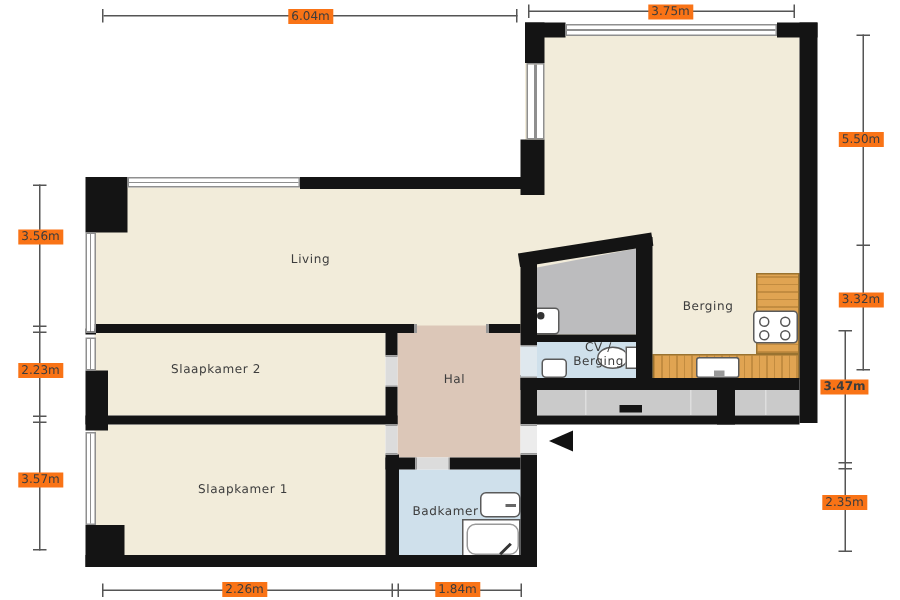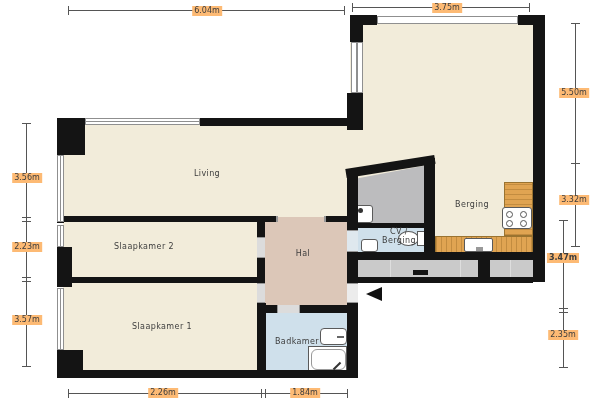--- a/index.html
+++ b/index.html
@@ -16,21 +16,21 @@
   .win-h{position:absolute;background:linear-gradient(to bottom,#fff 42%,#8f8f8f 42%,#8f8f8f 58%,#fff 58%);border:1px solid #8f8f8f;box-sizing:border-box;}
   .win-v{position:absolute;background:linear-gradient(to right,#fff 42%,#8f8f8f 42%,#8f8f8f 58%,#fff 58%);border:1px solid #8f8f8f;box-sizing:border-box;}
   .door-v{position:absolute;background:#dcdcdc;border-top:1px solid #979797;border-bottom:1px solid #979797;box-sizing:border-box;}
   .door-h{position:absolute;background:#dcdcdc;border-left:1px solid #979797;border-right:1px solid #979797;box-sizing:border-box;}
   .fixture{position:absolute;background:#fff;border:1px solid #5a5a5a;box-sizing:border-box;}
   .counter{position:absolute;background:repeating-linear-gradient(90deg,rgba(90,55,0,.22) 0 1px,transparent 1px 5px),var(--counter_wood,#e0a452);border:1px solid #9a7330;box-sizing:border-box;}
   .counter-h{background:repeating-linear-gradient(0deg,rgba(90,55,0,.22) 0 1px,transparent 1px 5px),var(--counter_wood,#e0a452);}
   .burner{position:absolute;width:7px;height:7px;border:1px solid #555;border-radius:50%;box-sizing:border-box;background:#fff;}
   .dimline{position:absolute;background:#555;}
   .tick{position:absolute;background:#555;}
-  .dimlabel{position:absolute;transform:translate(-50%,-50%);background:#fdba74;padding:0 2px;
+  .dimlabel{position:absolute;transform:translate(-50%,-50%);background:#f97316;padding:0 2px;
             font-size:8px;color:#3c3c3c;white-space:nowrap;line-height:10px;}
   .roomlabel{position:absolute;transform:translate(-50%,-50%);font-size:8px;color:#3d3d3d;
              white-space:nowrap;letter-spacing:.4px;text-align:center;line-height:9px;}
   .jamb{position:absolute;background:#979797;}
   .joint{position:absolute;background:#dedede;}
 </style>
 </head>
 <body>
 
 <div id="plan">
@@ -143,21 +143,21 @@
   <div class="tick" style="left:529px;top:3px;width:1px;height:9px;"></div>
   <div class="dimlabel" style="left:447px;top:8px;"><span>3.75m</span></div>
 
   <div class="dimline" style="left:26px;top:123px;width:1px;height:244px;"></div>
   <div class="tick" style="left:22px;top:123px;width:9px;height:1px;"></div>
   <div class="tick" style="left:22px;top:217px;width:9px;height:1px;"></div>
   <div class="tick" style="left:22px;top:221px;width:9px;height:1px;"></div>
   <div class="tick" style="left:22px;top:277px;width:9px;height:1px;"></div>
   <div class="tick" style="left:22px;top:281px;width:9px;height:1px;"></div>
   <div class="tick" style="left:22px;top:366px;width:9px;height:1px;"></div>
-  <div class="dimlabel" style="left:27px;top:178px;"><span>3.56m</span></div>
+  <div class="dimlabel" style="left:27px;top:158px;"><span>3.56m</span></div>
   <div class="dimlabel" style="left:27px;top:247px;"><span>2.23m</span></div>
   <div class="dimlabel" style="left:27px;top:320px;"><span>3.57m</span></div>
 
   <div class="dimline" style="left:575px;top:23px;width:1px;height:224px;"></div>
   <div class="tick" style="left:571px;top:23px;width:9px;height:1px;"></div>
   <div class="tick" style="left:571px;top:163px;width:9px;height:1px;"></div>
   <div class="tick" style="left:571px;top:246px;width:9px;height:1px;"></div>
   <div class="dimlabel" style="left:574px;top:93px;"><span>5.50m</span></div>
   <div class="dimlabel" style="left:574px;top:200px;"><span>3.32m</span></div>
 

